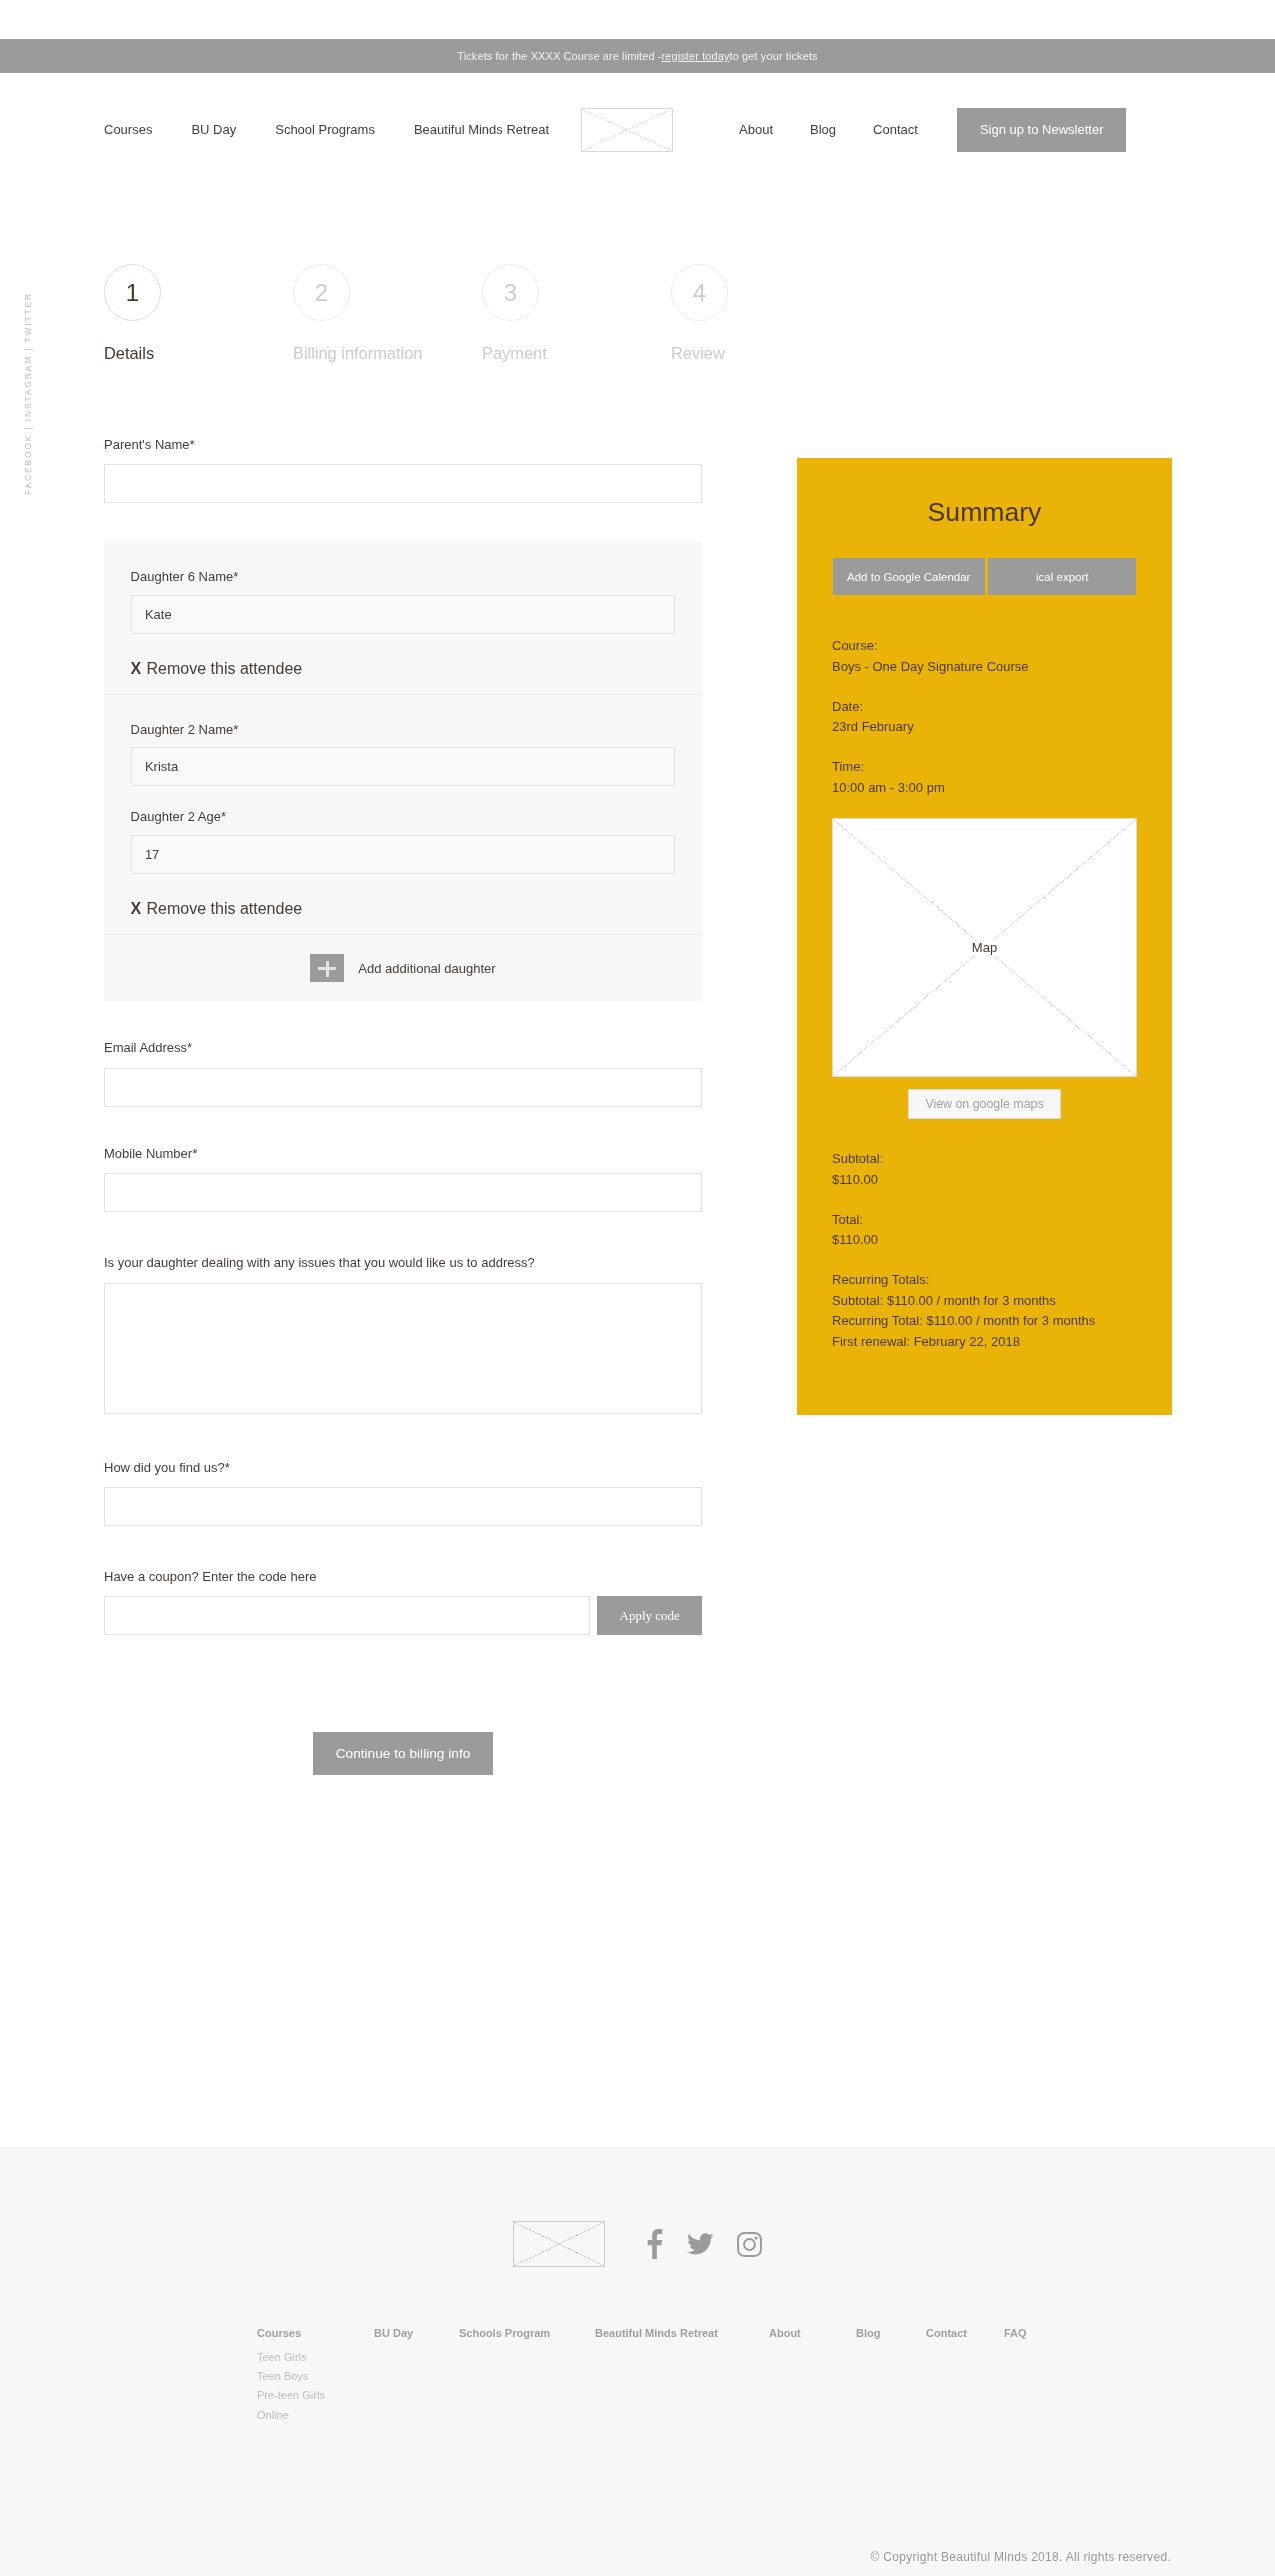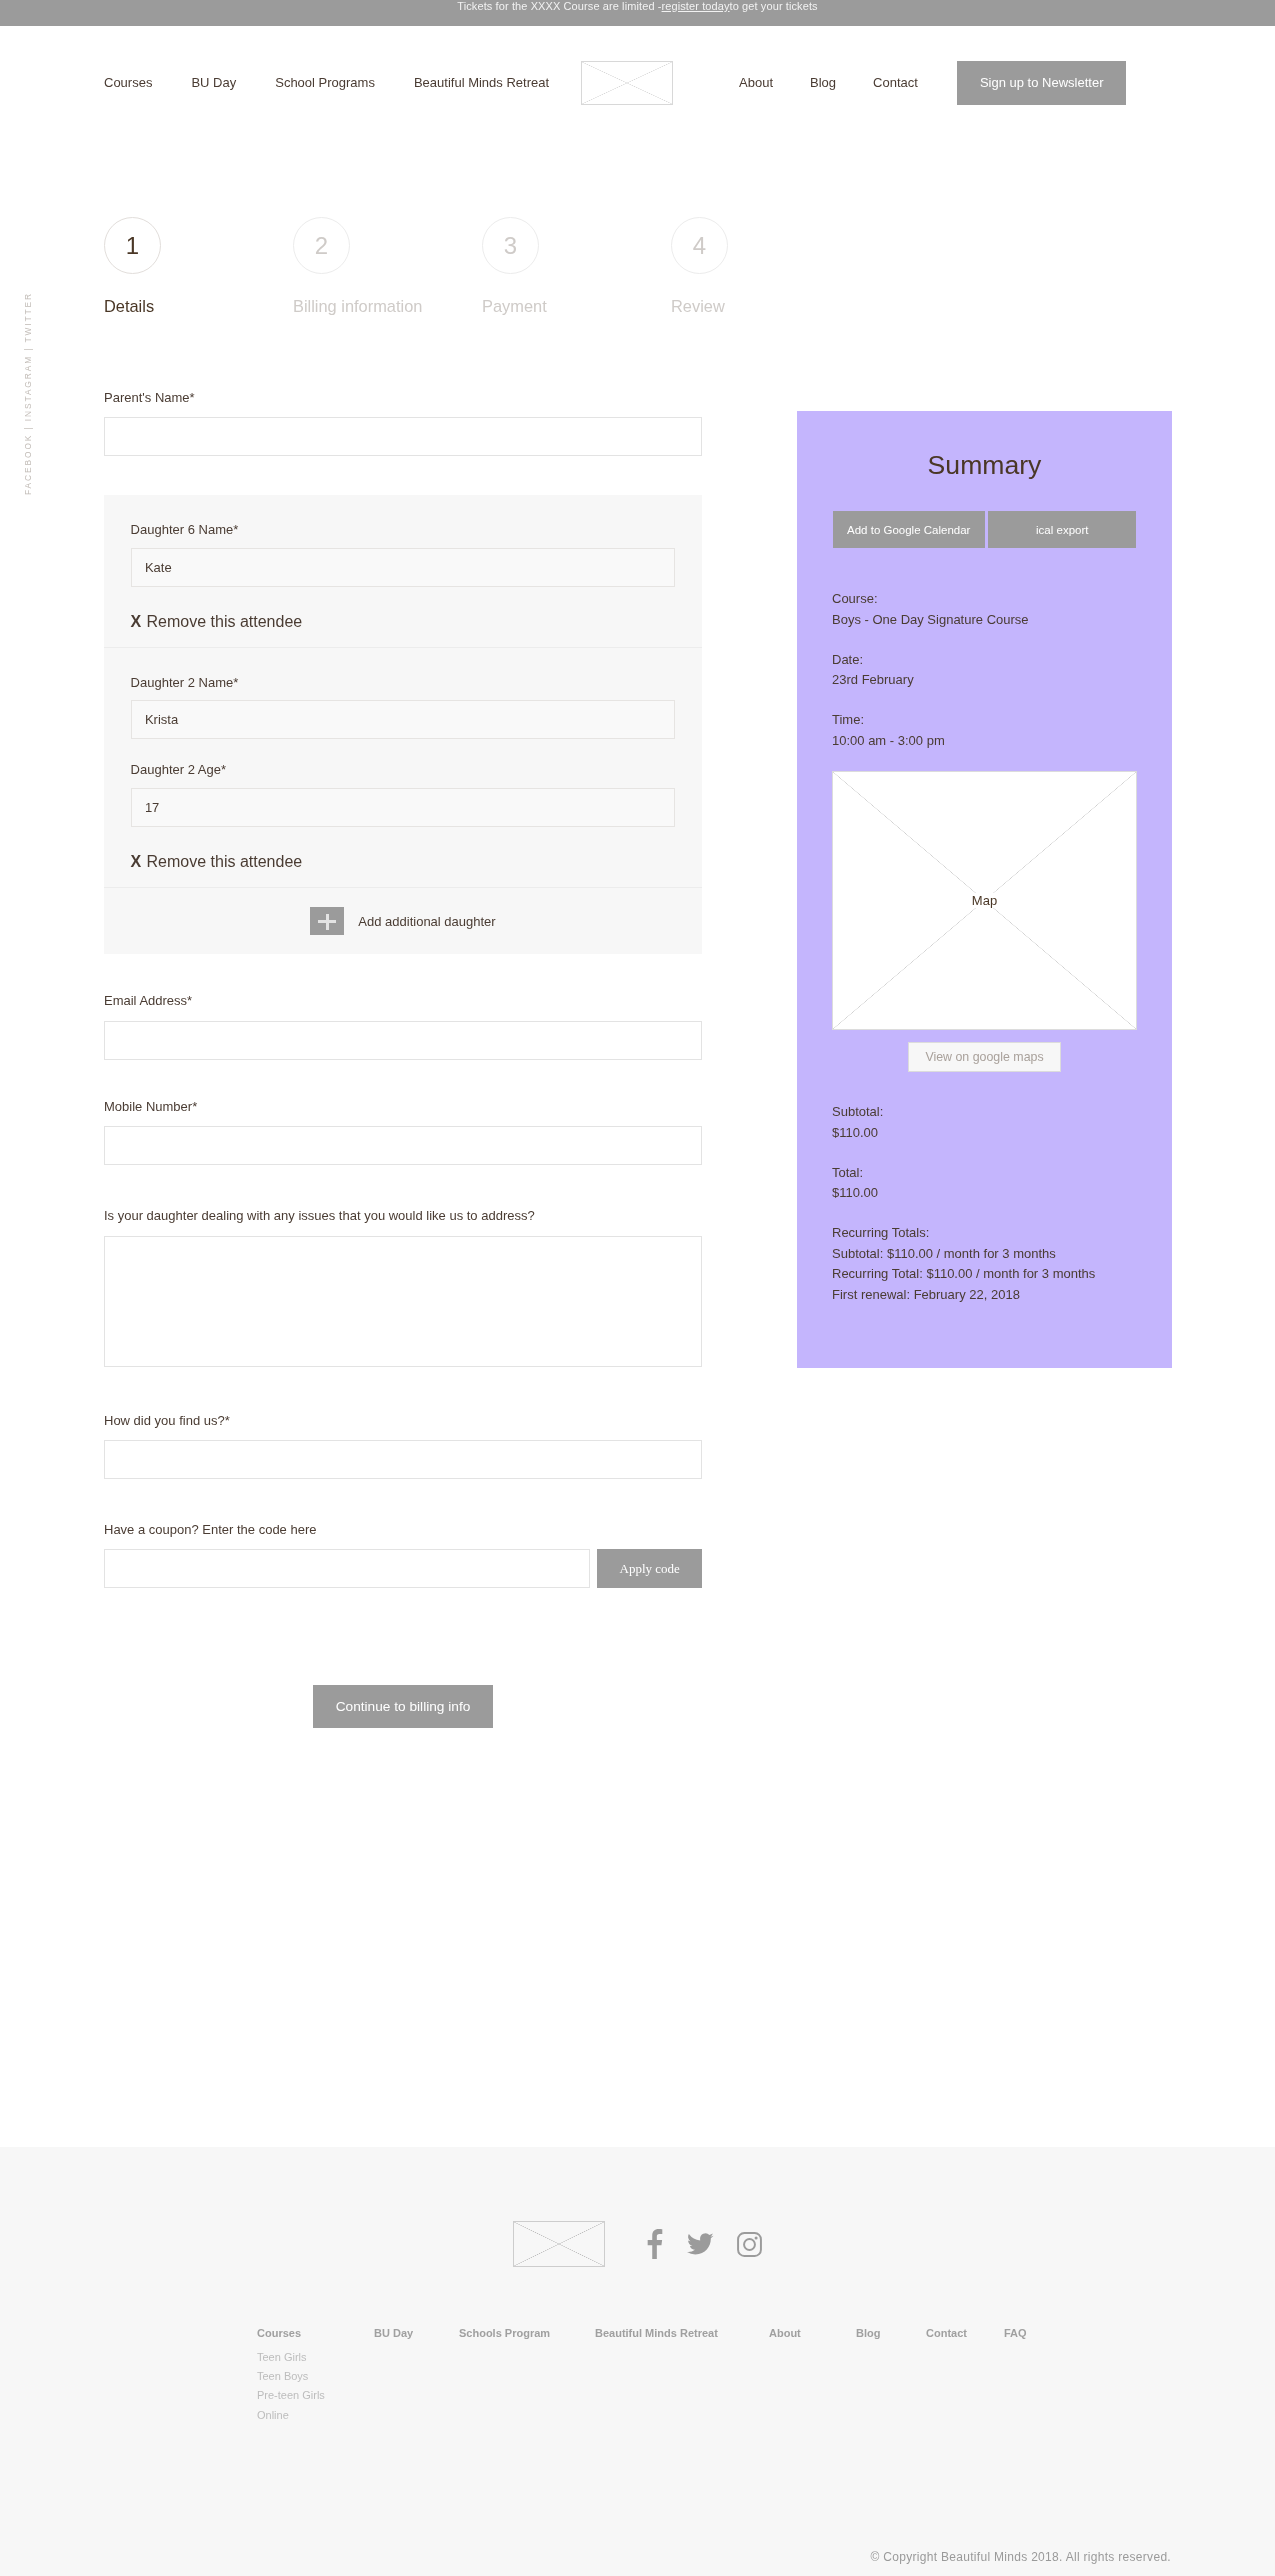--- a/index.html
+++ b/index.html
@@ -6,28 +6,29 @@
   html, body {
     width: 1275px;
     background: #ffffff;
     font-family: "Liberation Sans", sans-serif;
     color: #3b2e26;
   }
   body { position: relative; width: 1275px; min-height: 2576px; overflow-x: hidden; }
 
   
   .announce {
-    height: 26px;
+    height: 34px;
     background: #9b9b9b;
     display: flex;
-    align-items: flex-start;
+    align-items: center;
     justify-content: center;
     color: #f2f2f2;
     font-size: 11px;
     letter-spacing: 0.1px;
+    margin-top: 39px;
   }
   .announce a { color: #f2f2f2; text-decoration: underline; }
 
   
   .site-header {
     height: 113px;
     background: #fff;
     display: flex;
     align-items: center;
     padding: 0 0 0 104px;
@@ -223,21 +224,21 @@
     height: 43px;
     cursor: pointer;
   }
 
   
   .summary {
     position: absolute;
     left: 797px;
     top: 194px;
     width: 375px;
-    background: #c4b5fd;
+    background: #eab308;
     padding: 39px 35px 43px 35px;
   }
   .summary-title {
     text-align: center;
     font-size: 26.6px;
     font-weight: normal;
     color: #4a3726;
     margin-bottom: 30px;
   }
   .summary-btns { display: flex; gap: 3.5px; justify-content: center; margin-bottom: 41px; }

